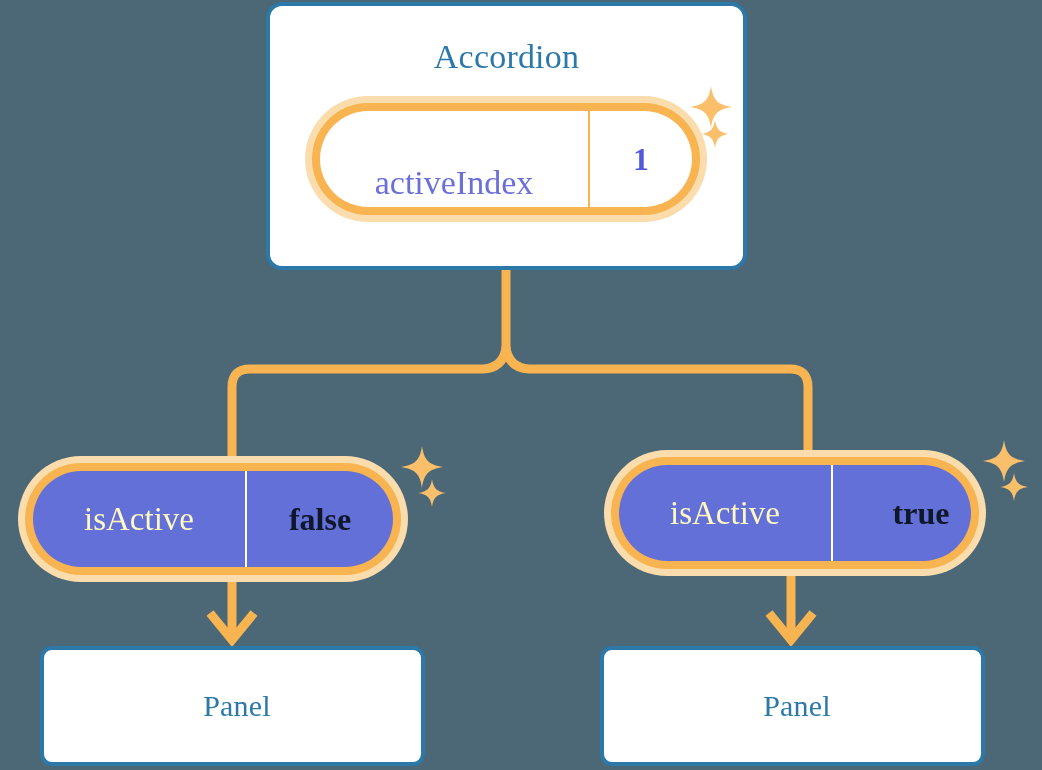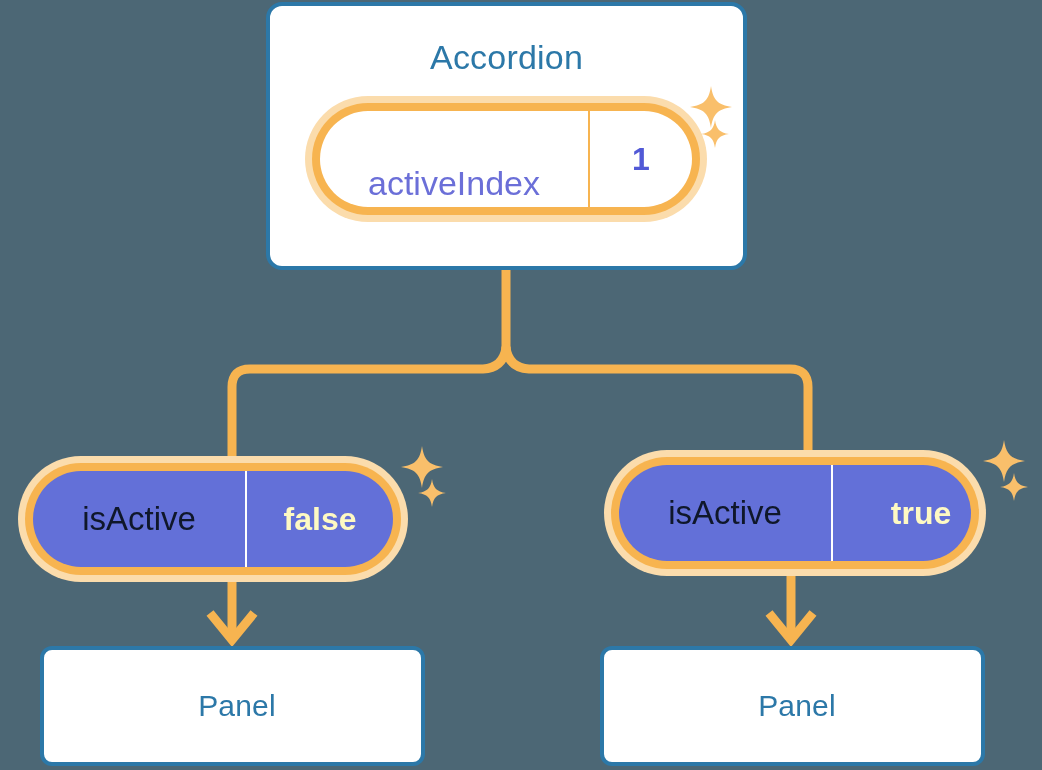--- a/index.html
+++ b/index.html
@@ -5,21 +5,21 @@
   html, body {
     margin: 0;
     padding: 0;
     background: #4c6775;
   }
   #stage {
     position: relative;
     width: 1042px;
     height: 770px;
     background: #4c6775;
-    font-family: Liberation Sans, sans-serif;
+    font-family: Liberation Serif, serif;
     overflow: hidden;
   }
 
   
   #wires {
     position: absolute;
     left: 0; top: 0;
     width: 1042px; height: 770px;
     pointer-events: none;
   }
@@ -128,26 +128,26 @@
     color: #5159d6;
     font-size: 32px;
     font-weight: 700;
   }
 
   
   .pill-bool { height: 126px; }
   .pill-bool .inner { background: #6370d8; }
   .pill-bool .divider { background: #ffffff; }
   .pill-bool .key {
-    color: #0f172a;
+    color: #fef9c3;
     font-size: 33px;
     font-weight: 400;
   }
   .pill-bool .val {
-    color: #fef9c3;
+    color: #0f172a;
     font-size: 32px;
     font-weight: 700;
   }
 
   #pill-isactive-false {
     left: 18px;
     top: 456px;
     width: 390px;
   }
   #pill-isactive-false .key { flex: 0 0 212px; }

